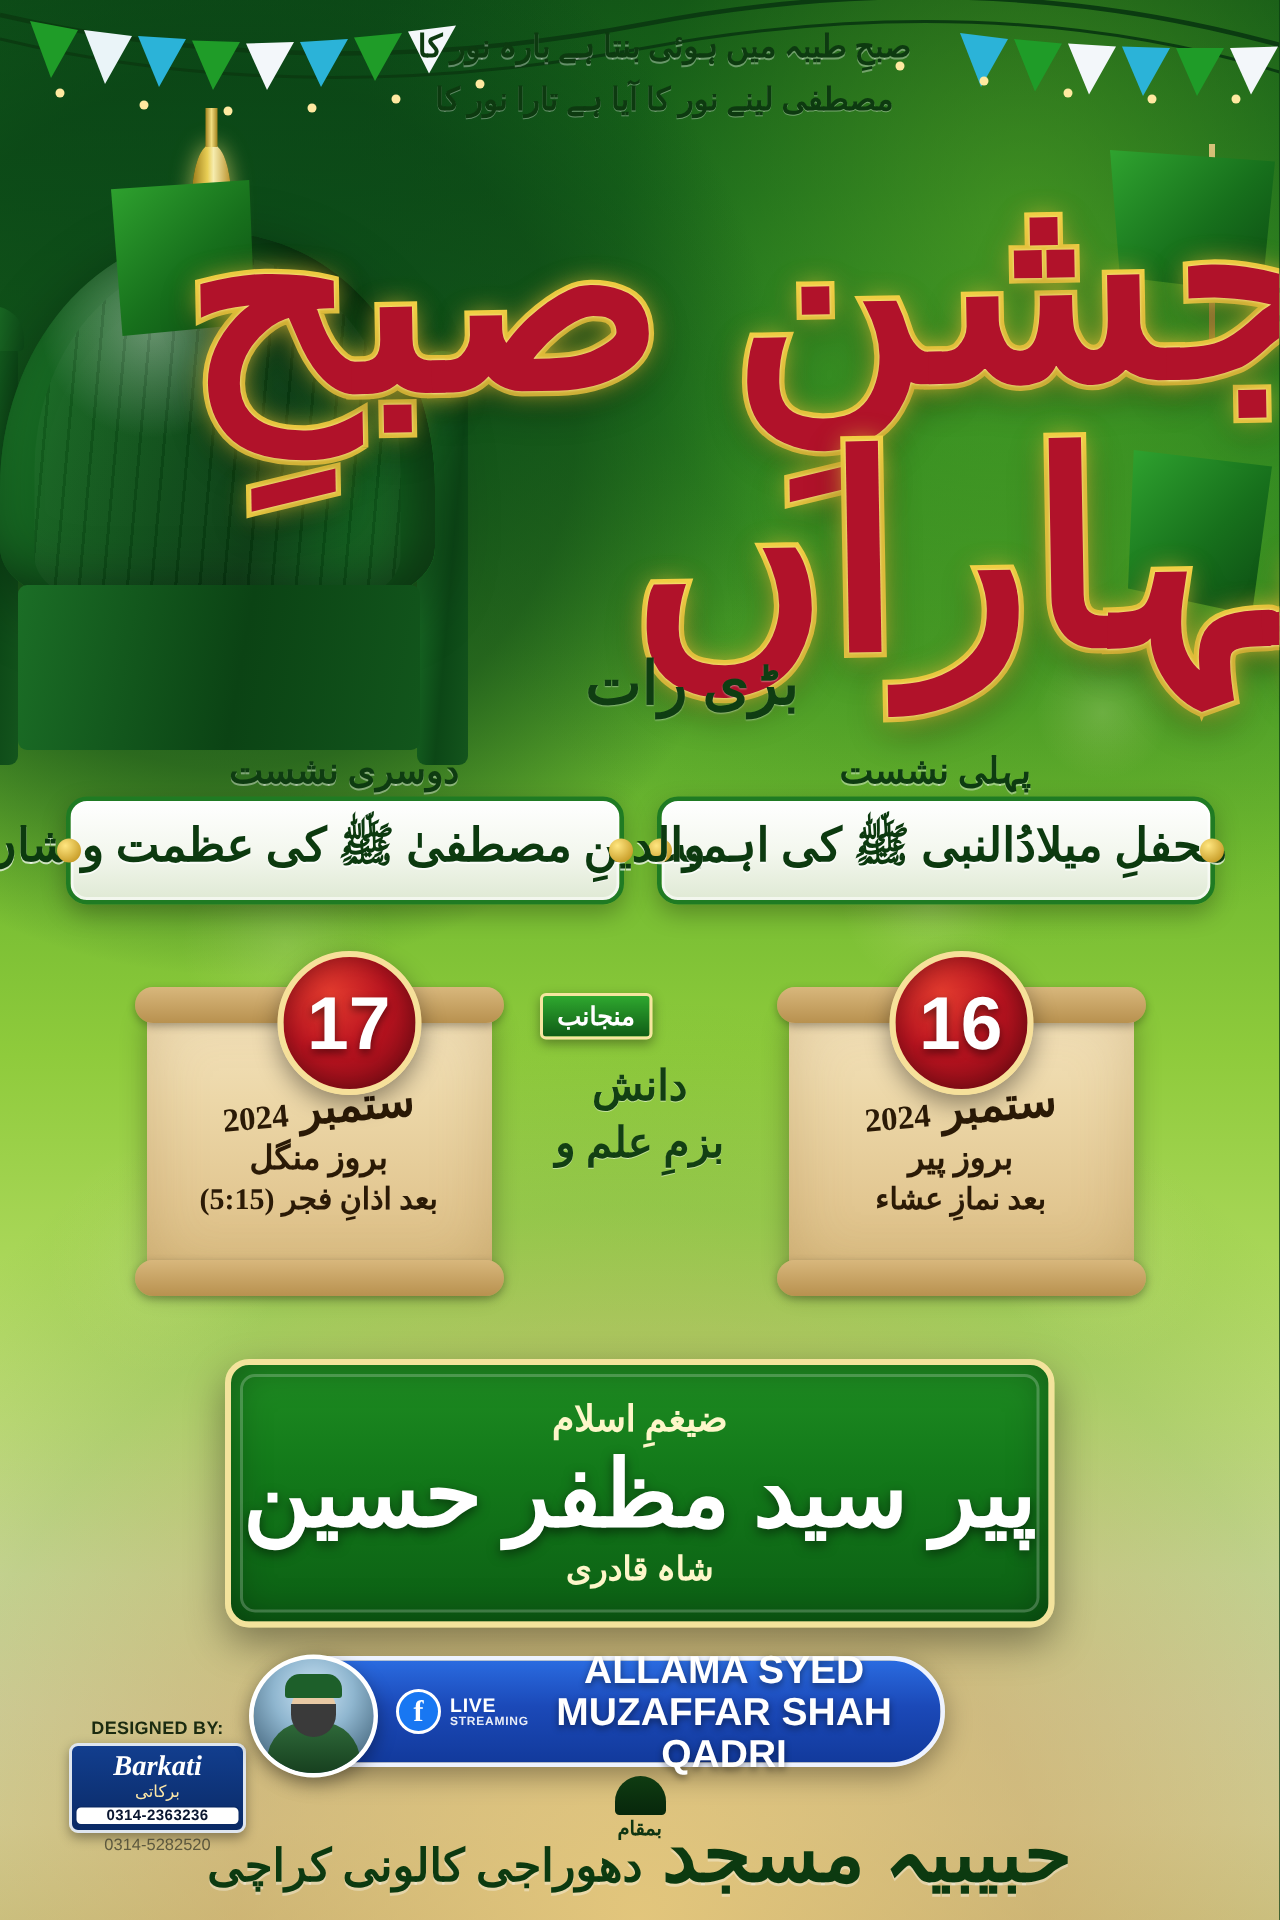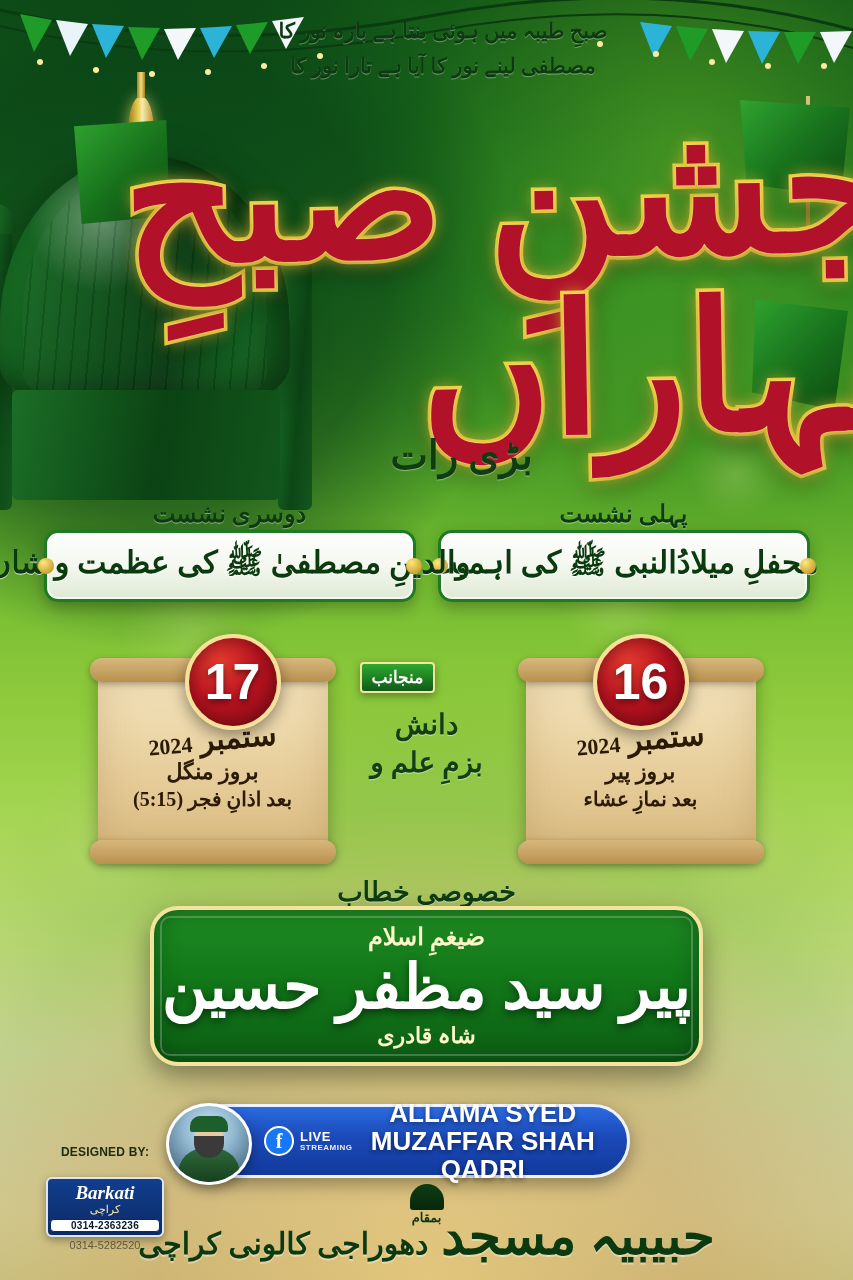--- a/index.html
+++ b/index.html
@@ -240,24 +240,24 @@
 
   
   .speaker-kicker {
     position: absolute; left: 0; right: 0; top: 876px;
     text-align: center; direction: rtl;
     font-family: "Liberation Serif", serif; font-weight: bold;
     font-size: 27px; color: #0f3d12;
     text-shadow: 0 1px 0 rgba(255,255,255,0.45);
   }
   .speaker-panel {
-    position: absolute; left: 150px; right: 150px; top: 906px; height: 160px;
+    position: absolute; left: 150px; right: 150px; top: 906px; height: 179px;
     background: linear-gradient(180deg, #1f8c22 0%, #137a1a 40%, #0c5f14 100%);
     border: 4px solid #f3e39c;
-    border-radius: 28px;
+    border-radius: 16px;
     box-shadow: 0 10px 26px rgba(0,0,0,0.38), inset 0 0 26px rgba(0,0,0,0.35);
     display: flex; flex-direction: column; align-items: center; justify-content: center;
   }
   .speaker-panel::after {
     content:""; position:absolute; inset: 6px; border: 2px solid rgba(255,255,255,0.22);
     border-radius: 10px; pointer-events: none;
   }
   .speaker-pre {
     direction: rtl; color: #fdf6c9;
     font-family: "Liberation Serif", serif; font-weight: bold; font-size: 24px;
@@ -277,21 +277,21 @@
 
   
   .designed {
     position: absolute; left: 46px; top: 1098px; width: 118px;
     text-align: center;
   }
   .designed-label {
     font-size: 12px; font-weight: bold; color: #1b2b10; letter-spacing: .2px; margin-top: 47px;
   }
   .designed-card {
-    margin-top: 18px;
+    margin-top: 3px;
     background: linear-gradient(180deg,#123e8e,#0a2a66);
     border: 2px solid #dfe6ef; border-radius: 6px;
     padding: 4px 2px 3px;
     box-shadow: 0 3px 8px rgba(0,0,0,0.35);
   }
   .designed-brand {
     color: #fff; font-family: "Liberation Serif", serif; font-style: italic;
     font-weight: bold; font-size: 19px; line-height: 1;
   }
   .designed-brand-ur {
@@ -500,32 +500,31 @@
           <span>ستمبر</span>
           <span style="font-size:22px">2024</span>
         </div>
         <div class="scroll-sub">بروز منگل</div>
         <div class="scroll-time">بعد اذانِ فجر (5:15)</div>
       </div>
     </div>
 
   </div>
 
-  <div class="speaker-kicker">خصوصی خطاب</div>
   <div class="speaker-panel">
     <div class="speaker-pre">ضیغمِ اسلام</div>
     <div class="speaker-name">پیر سید مظفر حسین</div>
     <div class="speaker-suffix">شاہ قادری</div>
   </div>
 
   <div class="designed">
     <div class="designed-label">DESIGNED BY:</div>
     <div class="designed-card">
       <div class="designed-brand">Barkati</div>
-      <div class="designed-brand-ur">کراچی</div>
+      <div class="designed-brand-ur">برکاتی</div>
       <div class="designed-phone">0314-2363236</div>
     </div>
     <div class="designed-phone2">0314-5282520</div>
   </div>
 
   <div class="livebar">
     <div class="live-photo">
       <div class="body"></div>
       <div class="head"></div>
       <div class="beard"></div>

